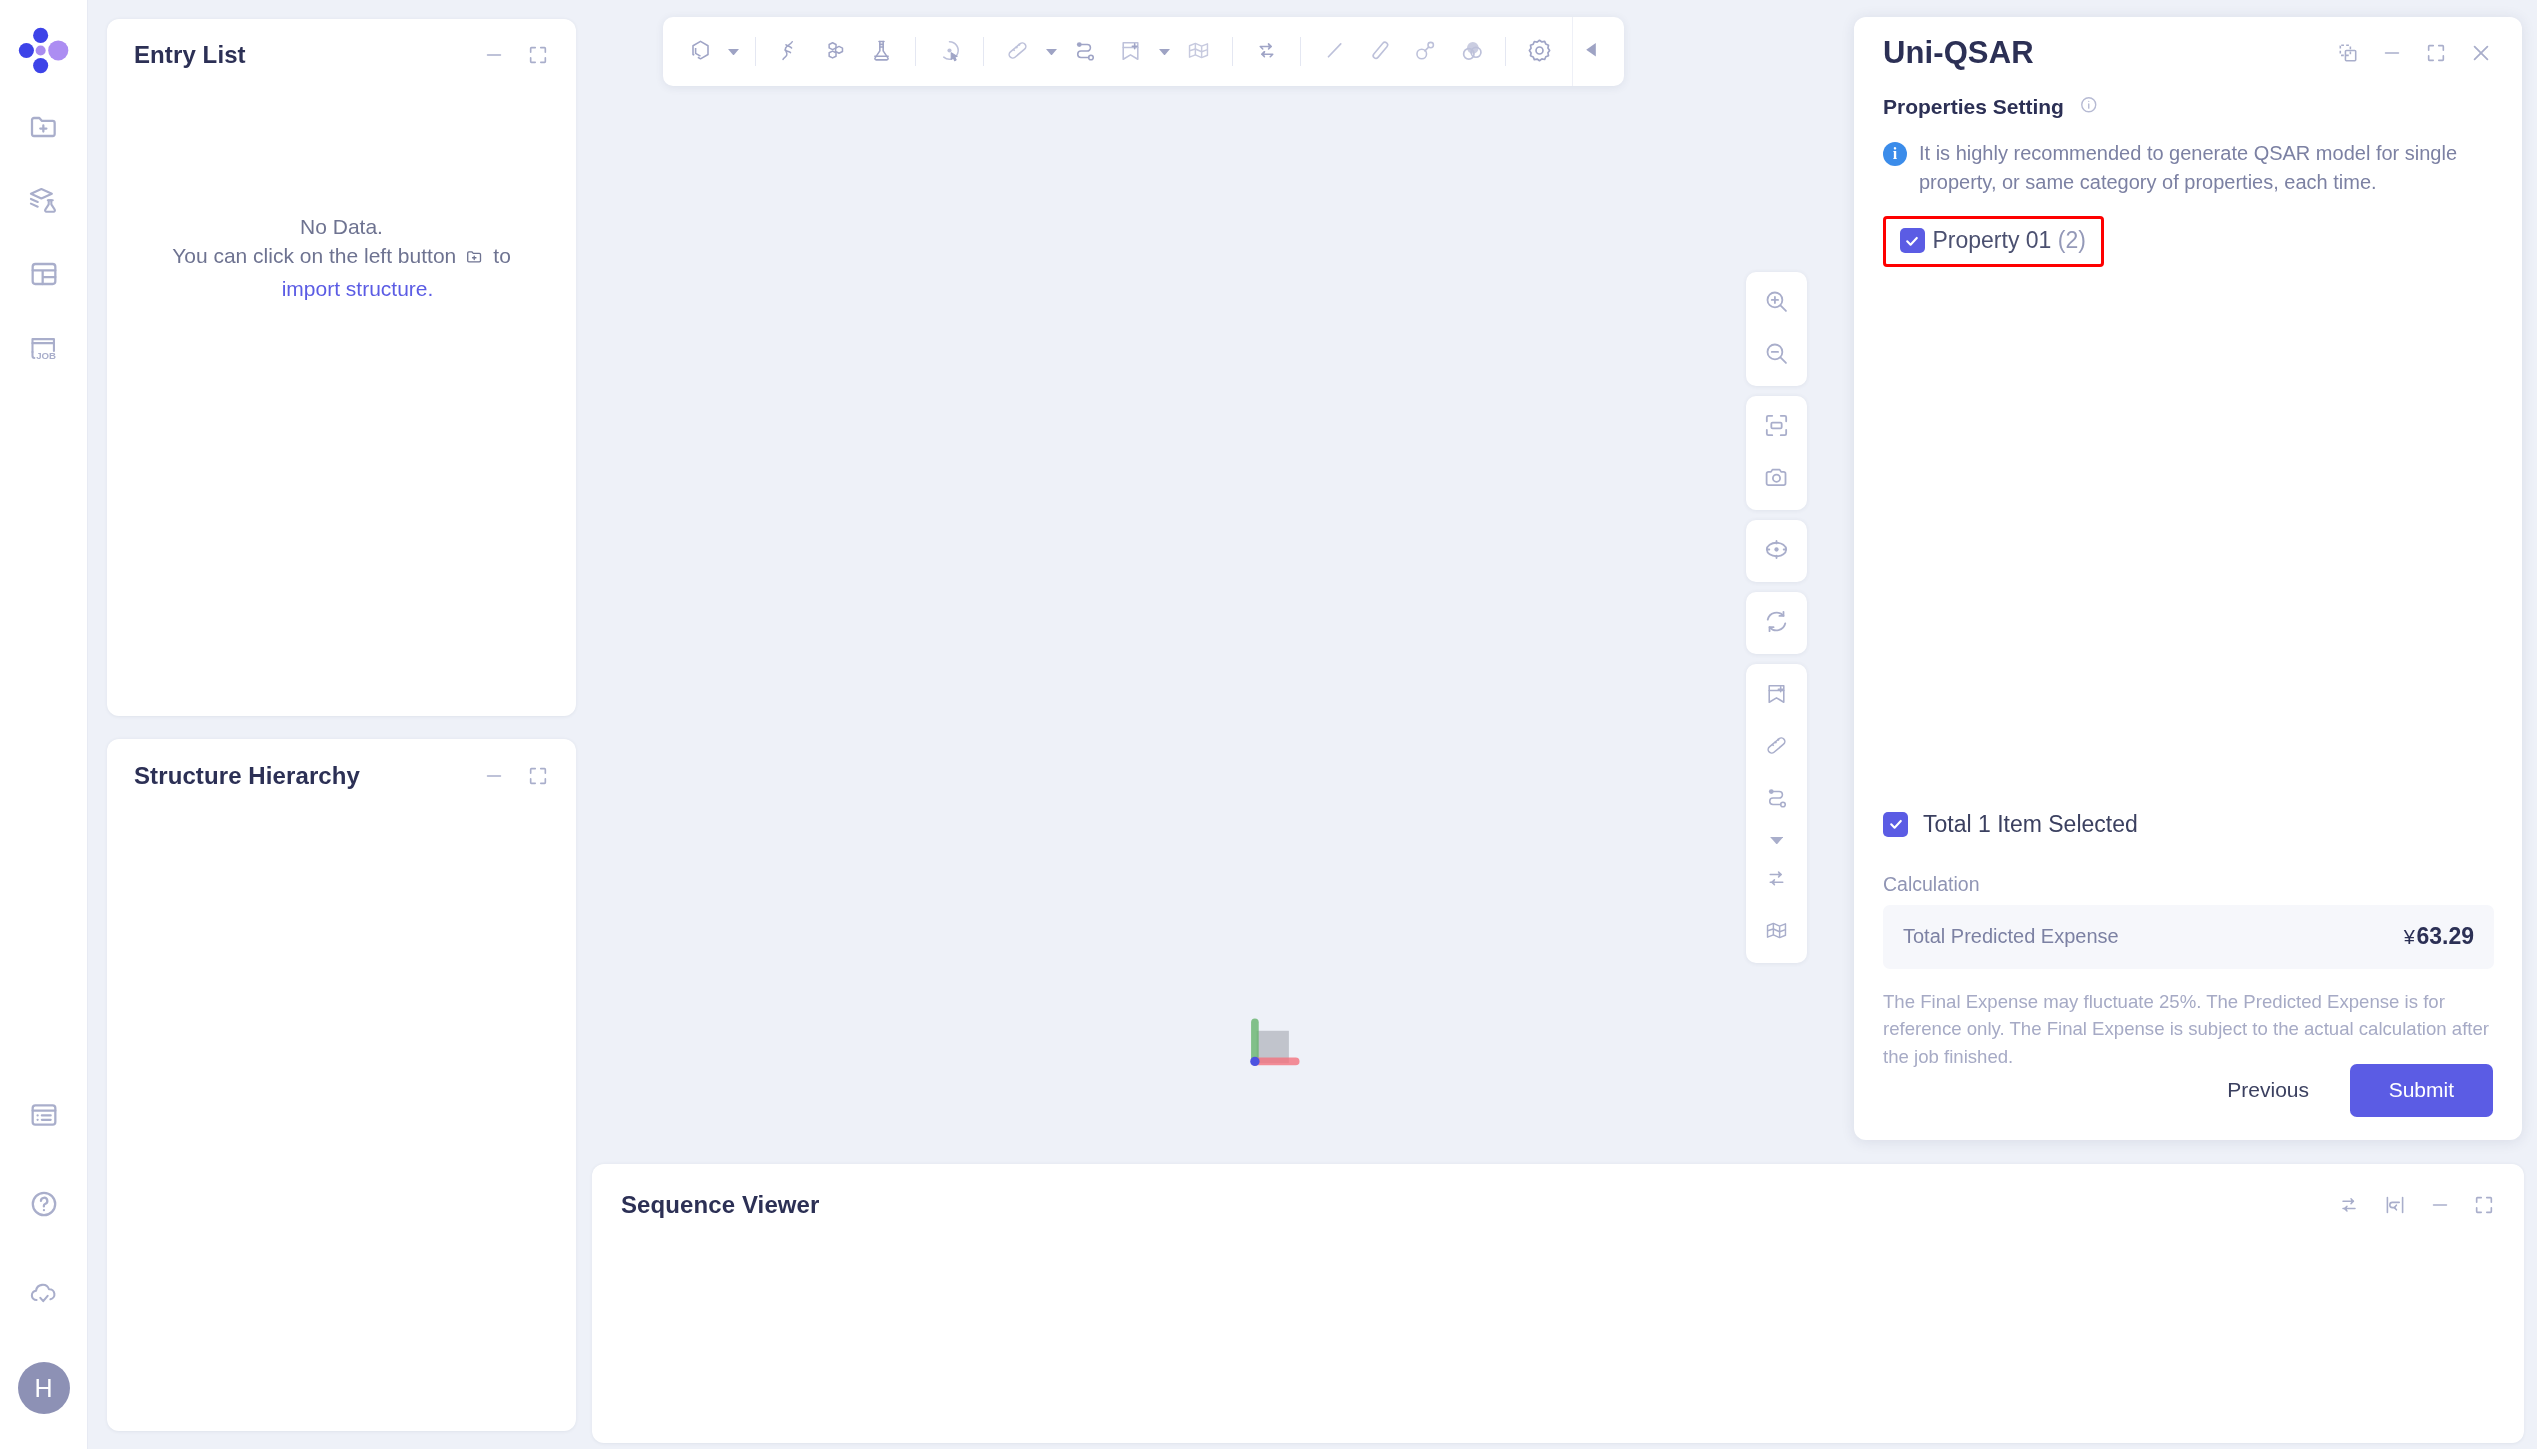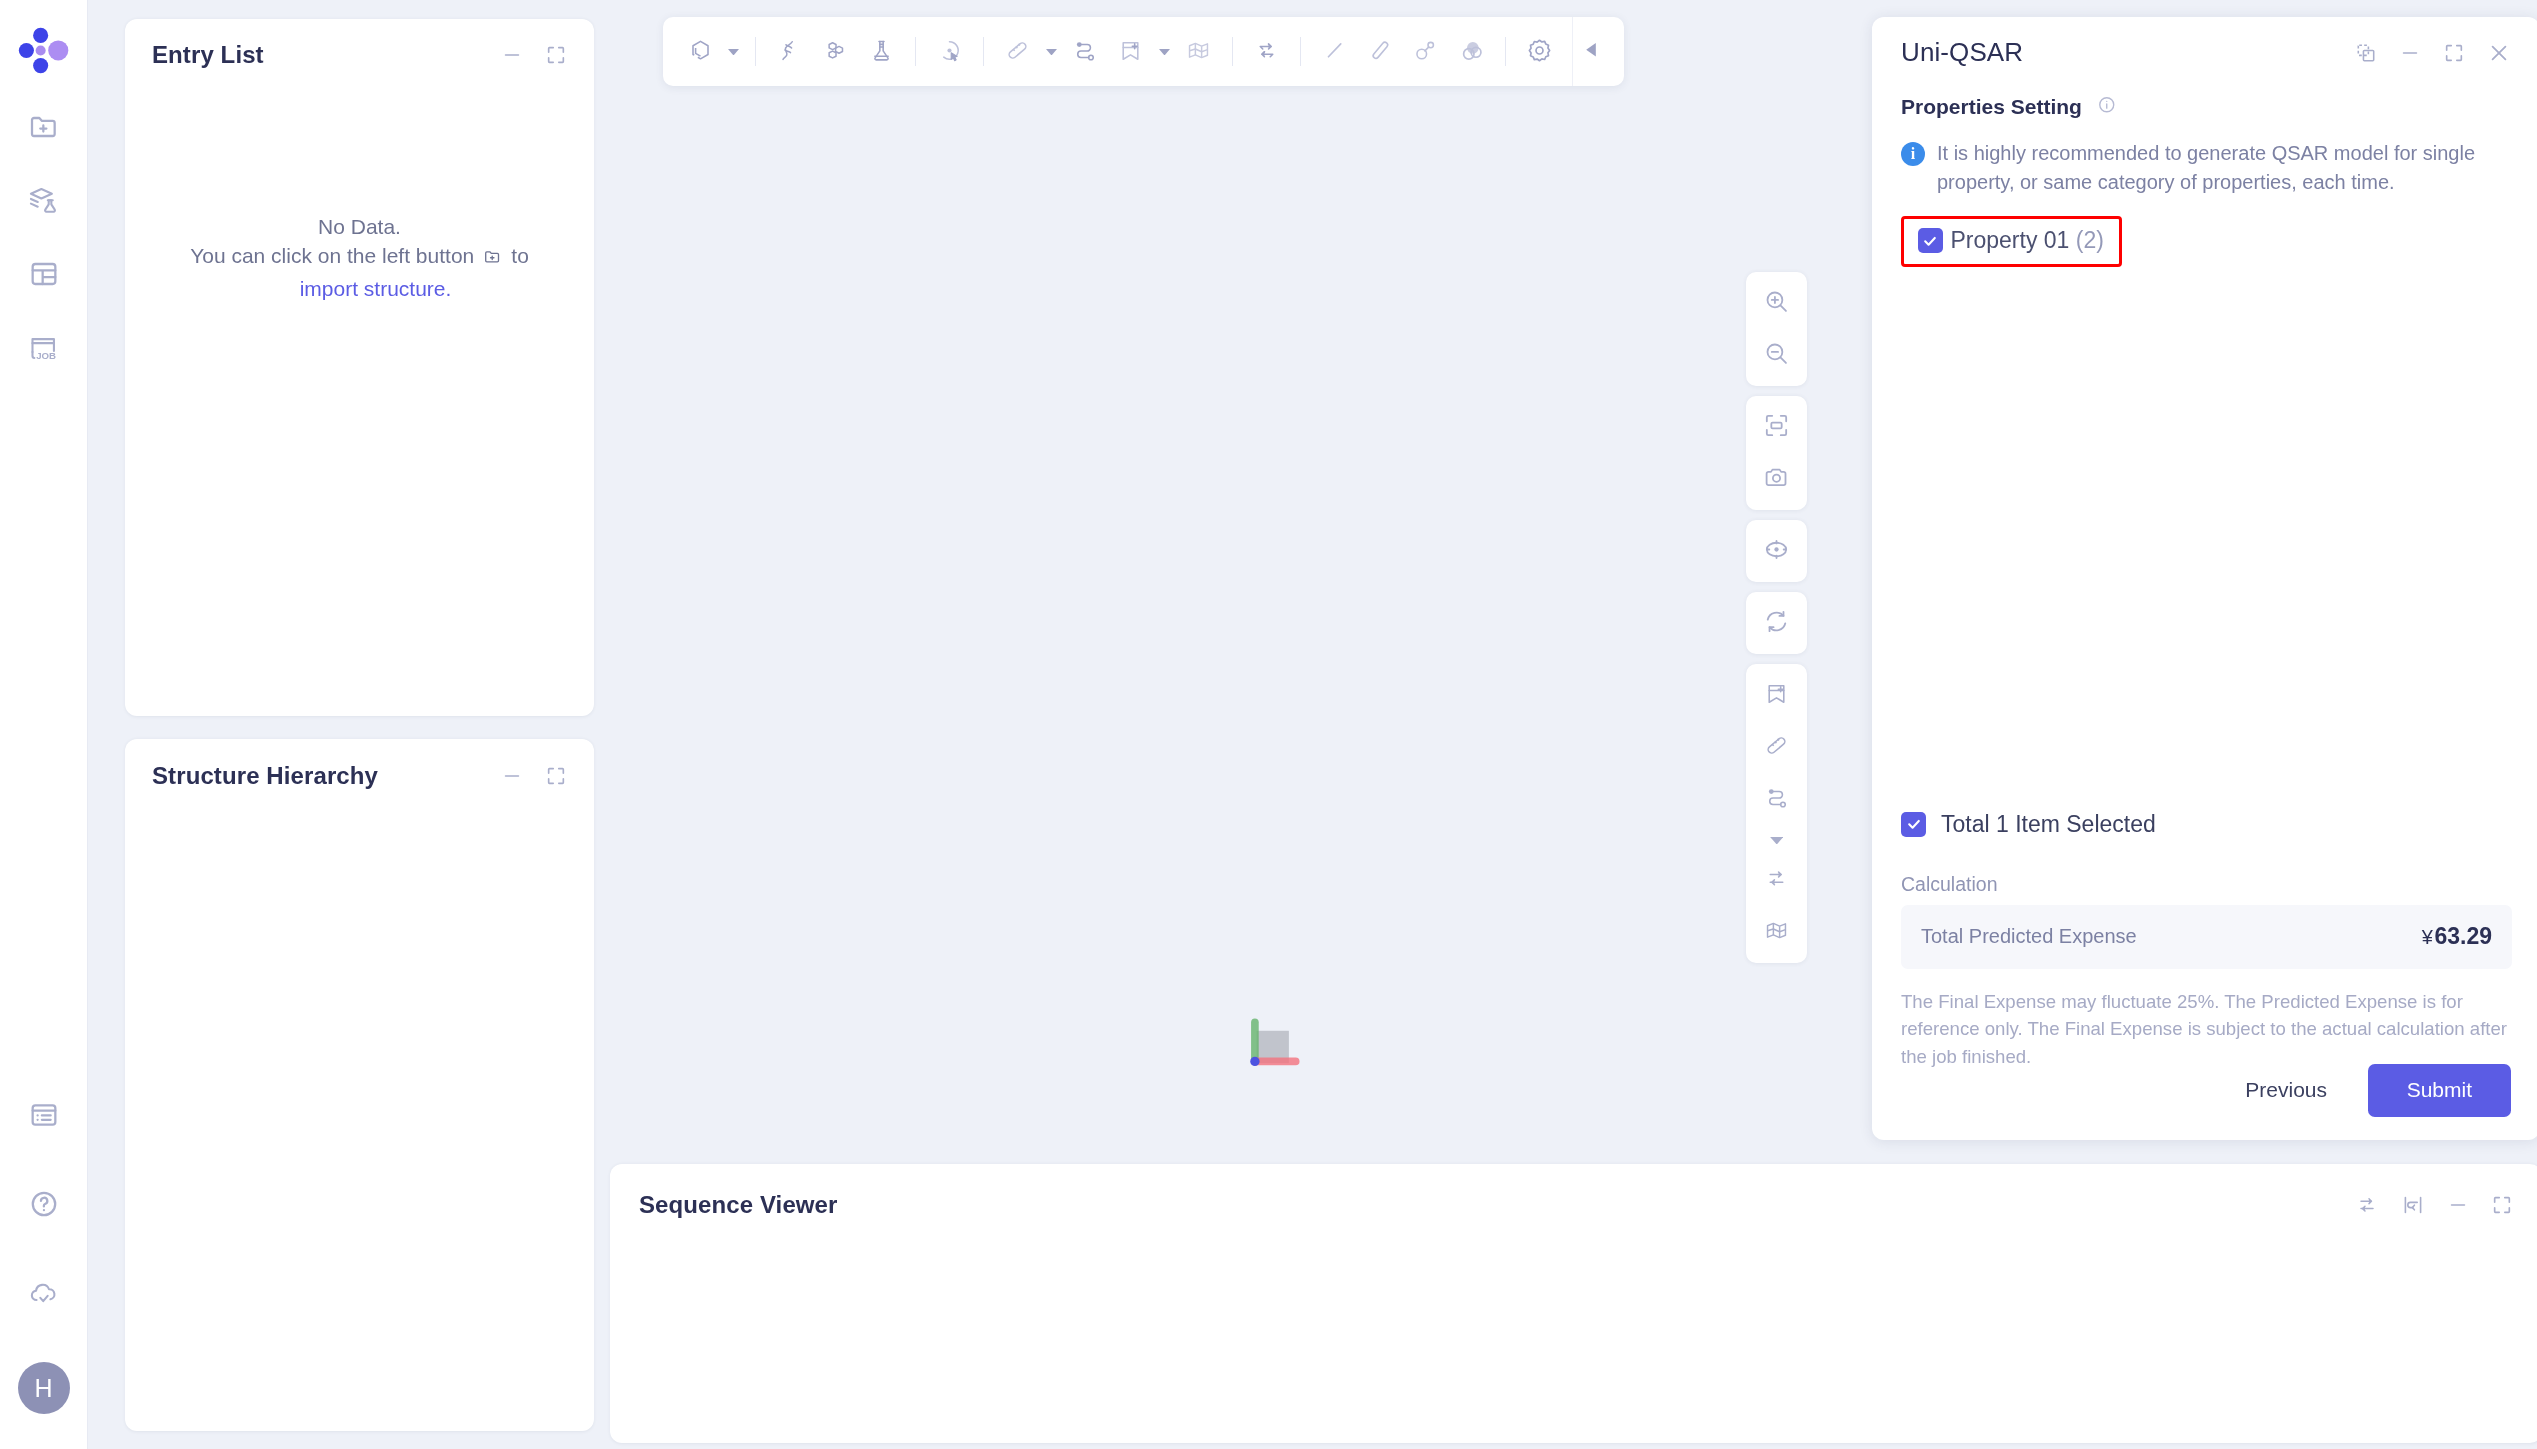--- a/index.html
+++ b/index.html
@@ -31,21 +31,20 @@
     width: 52px; height: 52px; border-radius: 50%;
     background: #8d91b5; color: #fff; margin-top: 42px;
     display: flex; align-items: center; justify-content: center;
     font-size: 25px; font-weight: 400; cursor: pointer;
   }
 
   
   .panel {
     position: absolute; background: #fff; border-radius: 12px;
     box-shadow: 0 0.8px 3.4px rgba(40,50,90,.07);
-    margin-left: 18px;
   }
   .panel-head {
     display: flex; align-items: center; justify-content: space-between;
     padding: 0 27px; height: 73px;
   }
   .panel-title { font-size: 24px; font-weight: 700; color: #2c3055; letter-spacing: 0.1px; }
   .panel-actions { display: flex; align-items: center; gap: 22px; color: #a9aecb; }
   .ico-btn { display: flex; align-items: center; justify-content: center; cursor: pointer; color: #a9aecb; }
 
   
@@ -105,21 +104,21 @@
   #seq-viewer { left: 592px; top: 1164px; width: 1932px; height: 279px; }
   #seq-viewer .panel-head { padding: 0 29px; height: 81px; }
 
   
   #uniqsar {
     left: 1854px; top: 17px; width: 668px; height: 1123px;
     border-radius: 12px; box-shadow: 0 1.7px 13.5px rgba(40,50,90,.10);
     padding: 0; overflow: hidden;
   }
   #uniqsar .panel-head { padding: 0 29px; height: 71px; }
-  #uniqsar .panel-title { font-size: 26px; font-weight: 400; }
+  #uniqsar .panel-title { font-size: 31px; font-weight: 700; }
   #uq-body { padding: 0 29px; position: relative; height: calc(100% - 71px); }
 
   #uq-sec-title {
     display: flex; align-items: center; gap: 15px;
     font-size: 21px; font-weight: 700; color: #2c3055; margin-top: 6.8px;
   }
   #uq-note {
     display: flex; gap: 12px; margin-top: 20px;
     font-size: 20px; line-height: 1.45; color: #7c81a3;
   }

